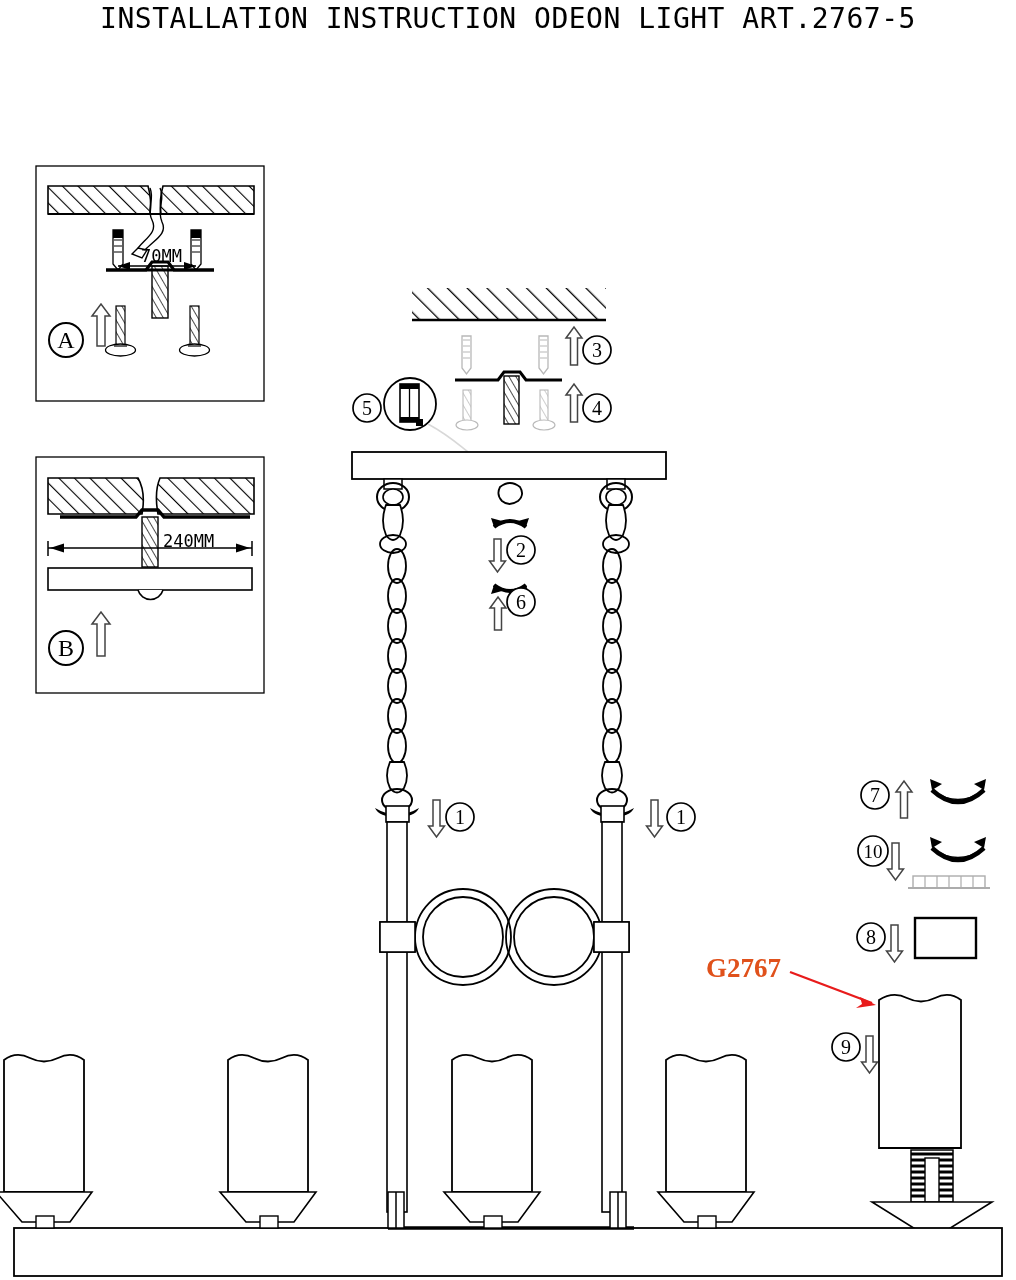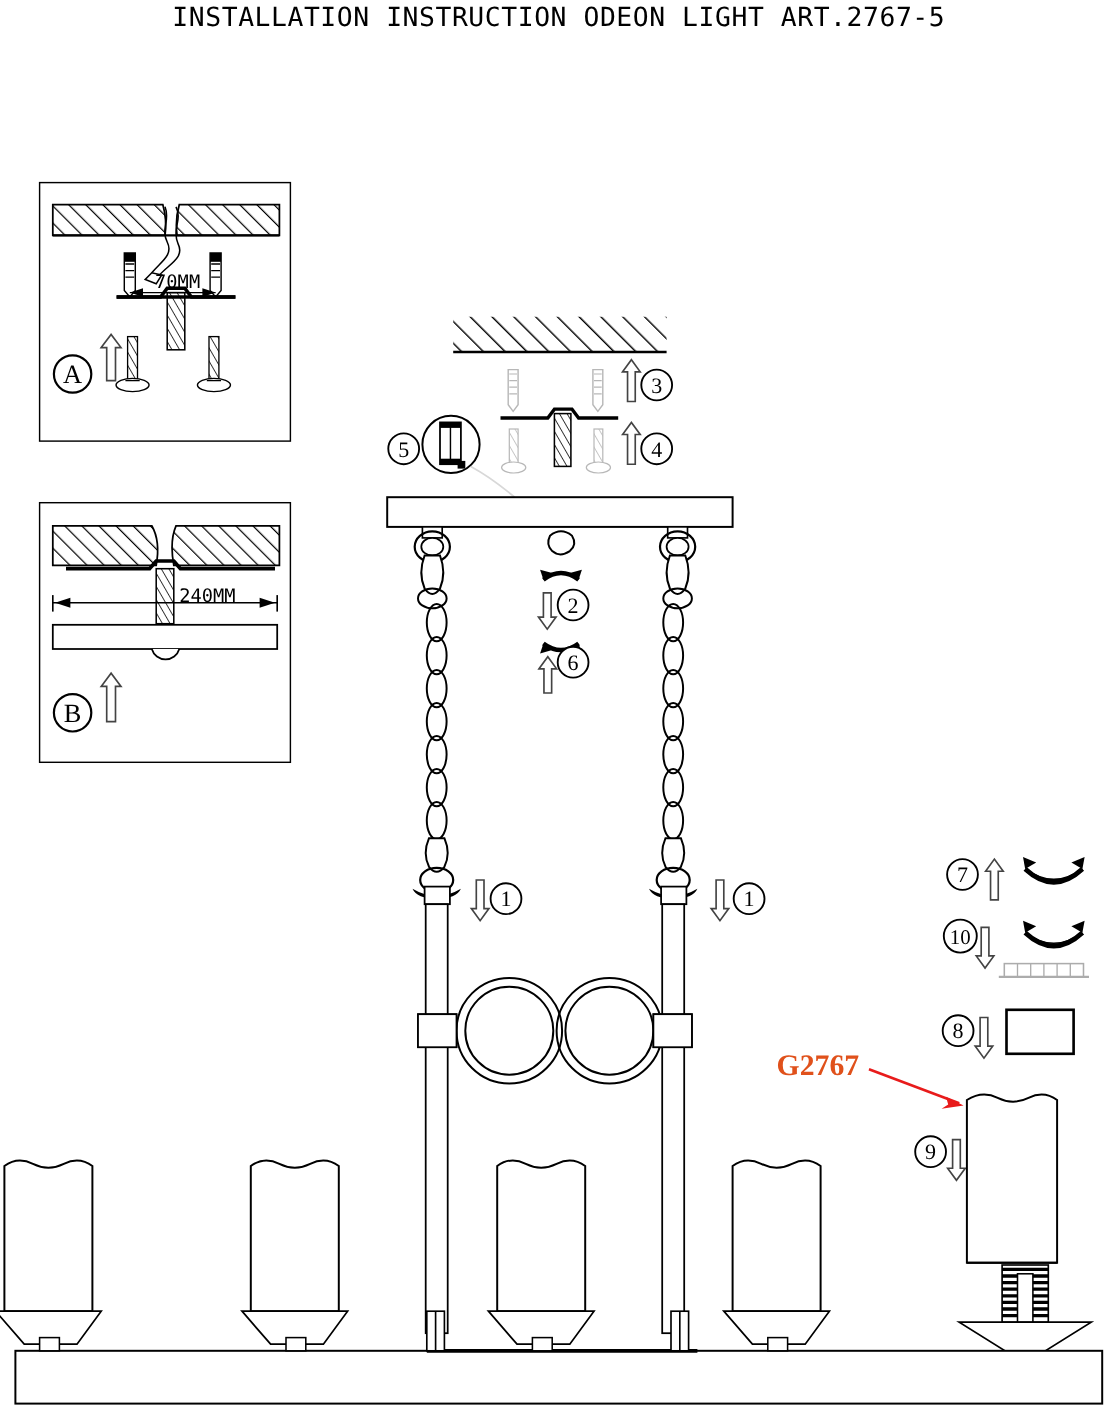--- a/index.html
+++ b/index.html
@@ -14,21 +14,21 @@
     font-family: "Liberation Serif", serif;
     overflow: hidden;
   }
   #page-title {
     position: absolute;
     left: 0;
     top: 2px;
     width: 1016px;
     text-align: center;
     font-family: "DejaVu Sans Mono", monospace;
-    font-size: 24px;
+    font-size: 28px;
     letter-spacing: 0.5px;
     color: #000;
     white-space: nowrap;
   }
   #diagram {
     position: absolute;
     left: 0;
     top: 0;
   }
 </style>

